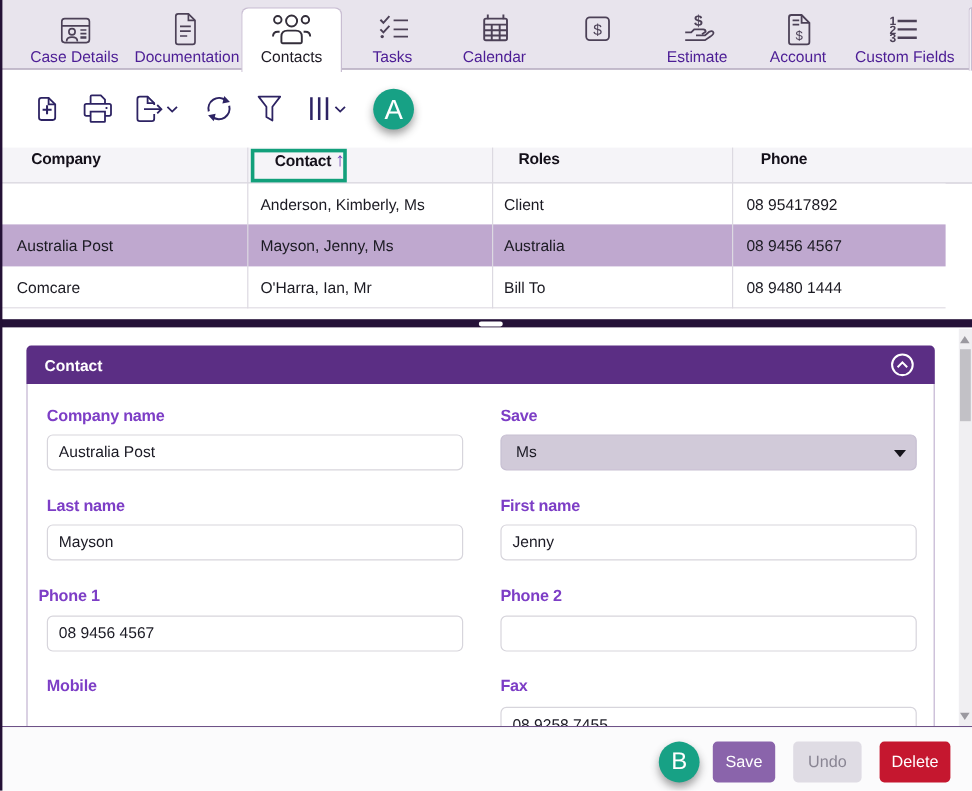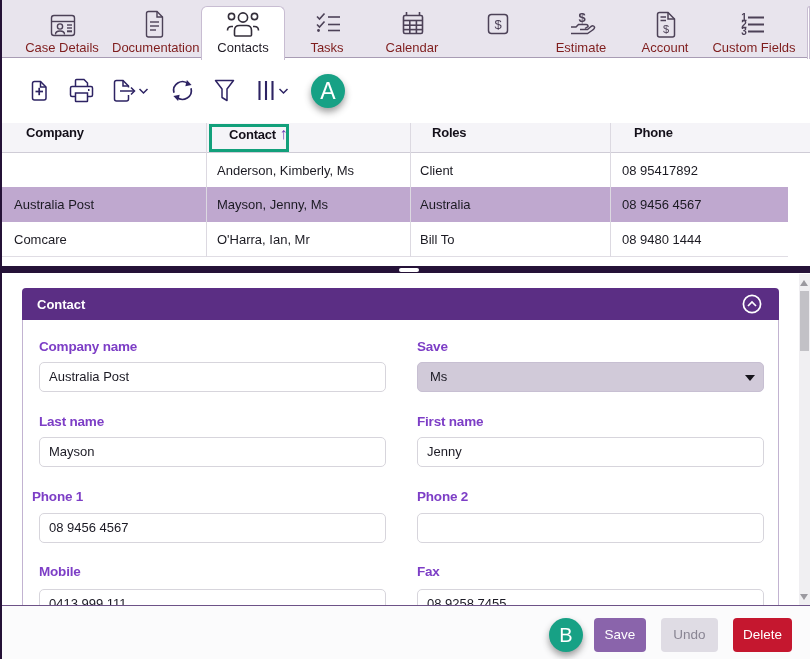--- a/index.html
+++ b/index.html
@@ -4,21 +4,21 @@
 <style>
   * { margin:0; padding:0; box-sizing:border-box; }
   html,body { width:810px; height:659px; overflow:hidden; background:#fff;
     font-family:"Liberation Sans", sans-serif; }
   .abs { position:absolute; }
   #page { position:relative; width:810px; height:659px; }
 
   
   #tabstrip { left:0; top:0; width:810px; height:58px; background:#e8e4ed;
     border-bottom:1px solid #a89cb4; }
-  .tab { position:absolute; top:0; height:58px; text-align:center; color:#7f1d1d;
+  .tab { position:absolute; top:0; height:58px; text-align:center; color:#4c1d95;
     font-size:13px; }
   .tab .lbl { position:absolute; left:0; top:40px; width:100%; text-align:center; white-space:nowrap; }
   #activetab { left:201px; top:6px; width:84px; height:54px; background:#fff;
     border:1px solid #c8bdd2; border-bottom:none; border-radius:6px 6px 0 0; z-index:2; }
   #righttab { left:807px; top:6px; width:3px; height:53px; background:#fff;
     border:1px solid #c8bdd2; border-bottom:none; border-radius:6px 0 0 0; z-index:2; }
 
   
   #toolbar { left:0; top:59px; width:810px; height:64px; background:#fff; }
   #abadge { left:311px; top:74px; width:34px; height:34px; border-radius:50%;
@@ -283,21 +283,20 @@
     <div class="finput" style="left:39px;top:164px;">Mayson</div>
     <div class="finput" style="left:417px;top:164px;">Jenny</div>
 
     <div class="flabel" style="left:32px;top:216px;">Phone 1</div>
     <div class="flabel" style="left:417px;top:216px;">Phone 2</div>
     <div class="finput" style="left:39px;top:240px;">08 9456 4567</div>
     <div class="finput" style="left:417px;top:240px;"></div>
 
     <div class="flabel" style="left:39px;top:291px;">Mobile</div>
     <div class="flabel" style="left:417px;top:291px;">Fax</div>
-    <div class="finput" style="left:39px;top:316px;">0413 999 111</div>
     <div class="finput" style="left:417px;top:316px;">08 9258 7455</div>
   </div>
 
   <div class="abs" id="sbar"></div>
   <div class="abs" id="sthumb"></div>
   <div class="sarrow abs" id="sup"></div>
   <div class="sarrow abs" id="sdown"></div>
 
   <div class="abs" id="bottomline"></div>
   <div class="abs" id="footer"></div>

